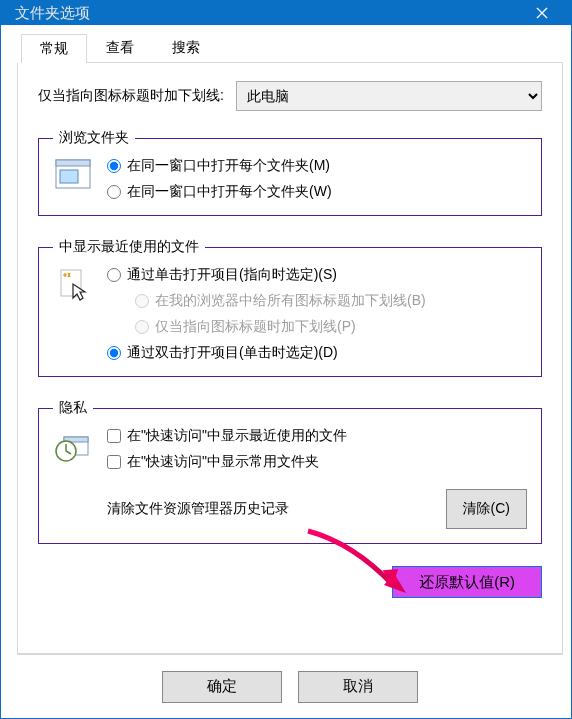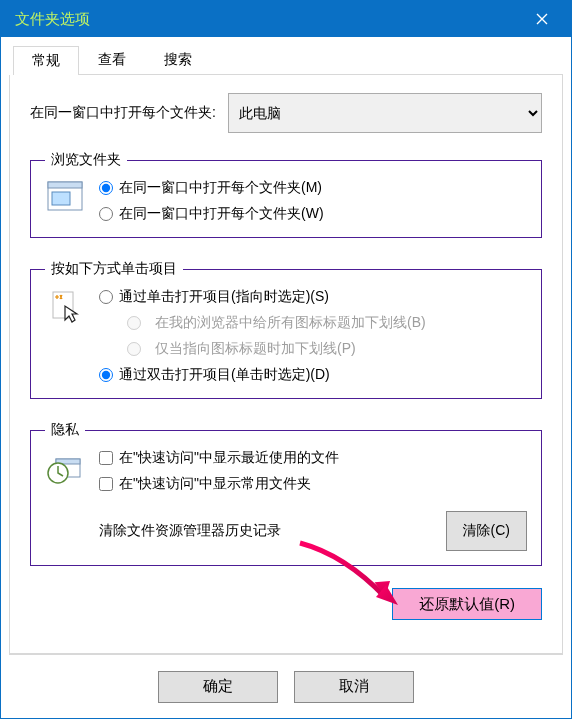--- a/index.html
+++ b/index.html
@@ -1,53 +1,53 @@
 <!DOCTYPE html>
 <html><head>
 <meta charset="utf-8">
 <style>
 * { box-sizing: border-box; margin: 0; padding: 0; font-family: "Microsoft YaHei", "Segoe UI", Tahoma, sans-serif; }
 body { background: #fff; width: 572px; height: 719px; overflow: hidden; font-size: 13px; }
 
 .window { width: 572px; height: 719px; border: 1px solid #0a70c5; display: flex; flex-direction: column; }
 
-.titlebar { background: #0a70c5; color: #bef264; height: 36px; display: flex; align-items: center; padding: 0 8px 0 14px; }
+.titlebar { background: #0a70c5; color: #e5e5e5; height: 24px; display: flex; align-items: center; padding: 0 8px 0 14px; }
 .titlebar .title { flex: 1; font-size: 15px; }
 .titlebar .close { width: 42px; height: 36px; display: flex; align-items: center; justify-content: center; cursor: pointer; }
 
-.client { flex: 1; background: #fff; display: flex; flex-direction: column; padding: 8px 8px 0 8px; }
+.client { flex: 1; background: #fff; display: flex; flex-direction: column; padding: 8px 8px 0 16px; }
 
 .tabstrip { display: flex; border-bottom: 1px solid #d8d8d8; margin-left: 4px; }
 .tab { padding: 5px 18px; border: 1px solid transparent; border-bottom: none; cursor: pointer; font-size: 14px; }
 .tab.active { border-color: #d8d8d8; background: #fff; position: relative; top: 1px; }
 
 .tabbody { border: 1px solid #d8d8d8; border-top: none; padding: 18px 20px 20px 20px; flex: 1; position: relative; }
 
 .row-open { display: flex; align-items: center; gap: 12px; margin-bottom: 18px; }
 .row-open label { font-size: 14px; }
-.row-open select { flex: 1; height: 40px; border: 1px solid #acacac; background: #f0f0f0; padding: 0 6px; font-size: 14px; }
+.row-open select { flex: 1; height: 30px; border: 1px solid #acacac; background: #f0f0f0; padding: 0 6px; font-size: 14px; }
 
 fieldset { border: 1px solid #4c1d95; padding: 10px 14px 14px 14px; margin-bottom: 22px; position: relative; }
 fieldset legend { padding: 0 6px; font-size: 14px; background: #fff; }
 
 .field-inner { display: flex; gap: 14px; }
 .field-icon { width: 40px; display: flex; justify-content: center; padding-top: 2px; }
 .field-opts { flex: 1; display: flex; flex-direction: column; gap: 8px; font-size: 14px; }
 
 .rad, .chk { display: flex; align-items: center; gap: 6px; }
 .rad input, .chk input { width: 14px; height: 14px; }
-.sub { margin-left: 28px; color: #9e9e9e; display: flex; align-items: center; gap: 14px; }
+.sub { margin-left: 28px; color: #9e9e9e; display: flex; align-items: center; gap: 6px; }
 .sub input { accent-color: #9e9e9e; }
 
 .privacy-bottom { display: flex; align-items: center; gap: 12px; margin-top: 10px; }
 .privacy-bottom .lbl { flex: 1; font-size: 14px; }
 .btn { height: 40px; padding: 0 16px; border: 1px solid #888; background: #e1e1e1; font-size: 14px; cursor: pointer; }
 
 .restore-row { display: flex; justify-content: flex-end; margin-top: 20px; }
-.btn-restore { height: 32px; padding: 0 26px; border: 1px solid #0078d7; background: #f9a8d4; font-size: 15px; cursor: pointer; }
+.btn-restore { height: 32px; padding: 0 26px; border: 1px solid #0078d7; background: #d946ef; font-size: 15px; cursor: pointer; }
 
 .footer { height: 64px; border-top: 1px solid #d8d8d8; display: flex; justify-content: center; align-items: center; gap: 16px; }
 .btn-main { width: 120px; height: 32px; border: 1px solid #888; background: #e1e1e1; font-size: 15px; cursor: pointer; }
 
 .arrow-annot { position: absolute; left: 280px; top: 460px; pointer-events: none; }
 
 svg.icon { display: block; }
 </style>
 </head>
 <body>
@@ -67,21 +67,21 @@
 
     <div class="tabstrip">
       <div class="tab active">常规</div>
       <div class="tab">查看</div>
       <div class="tab">搜索</div>
     </div>
 
     <div class="tabbody">
 
       <div class="row-open">
-        <label>在同一窗口中打开每个文件夹:</label>
+        <label>仅当指向图标标题时加下划线:</label>
         <select>
           <option>此电脑</option>
         </select>
       </div>
 
       <fieldset>
         <legend>浏览文件夹</legend>
         <div class="field-inner">
           <div class="field-icon">
             <svg class="icon" width="36" height="30" viewBox="0 0 36 30">
@@ -97,21 +97,21 @@
             </label>
             <label class="rad">
               <input type="radio" name="browse" style="">
               <span>在同一窗口中打开每个文件夹(W)</span>
             </label>
           </div>
         </div>
       </fieldset>
 
       <fieldset>
-        <legend>按如下方式单击项目</legend>
+        <legend>中显示最近使用的文件</legend>
         <div class="field-inner">
           <div class="field-icon">
             <svg class="icon" width="28" height="34" viewBox="0 0 28 34">
                 <rect x="2" y="2" width="20" height="26" fill="#fff" stroke="#bcbcbc"></rect>
                 <path d="M6 5 L6 9 M4 7 L8 7 M11 5 L9 9 M9 5 L11 9" stroke="#e68a00" stroke-width="1.2"></path>
                 <path d="M14 16 L14 30 L18 26 L21 32 L24 30 L21 24 L26 24 Z" fill="#fff" stroke="#222" stroke-width="1.2"></path>
               </svg>
           </div>
           <div class="field-opts">
             <label class="rad">

